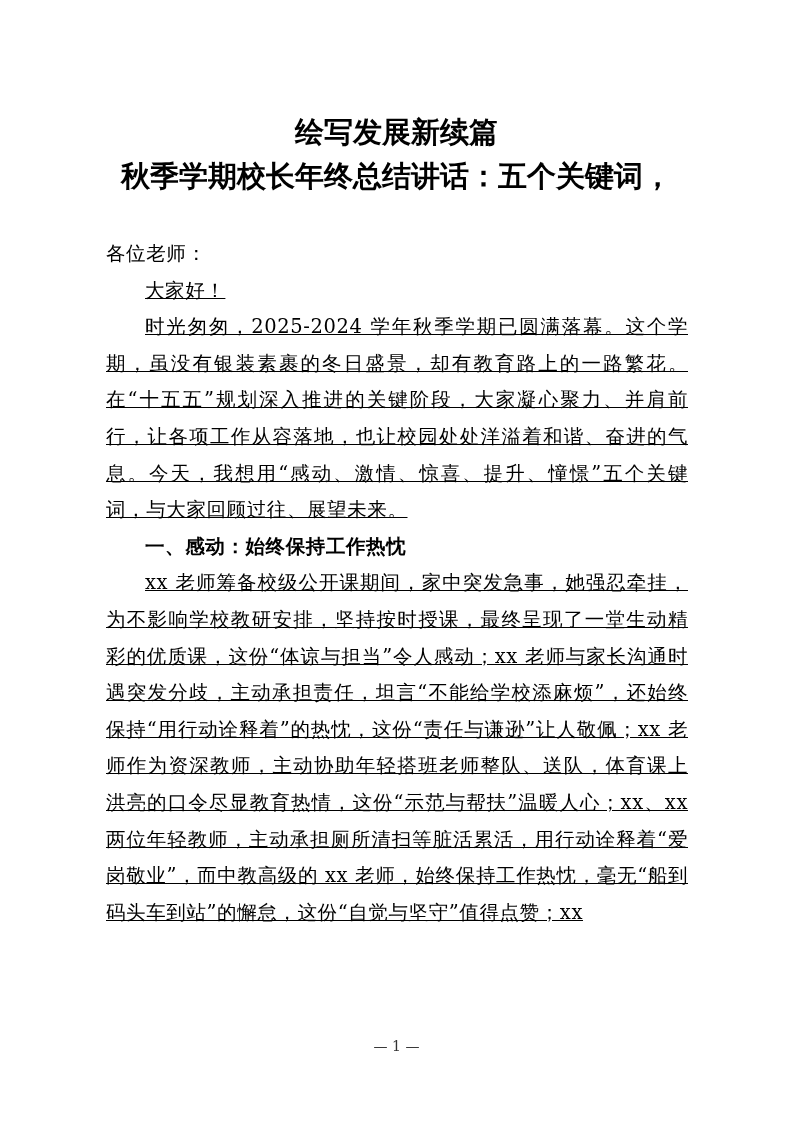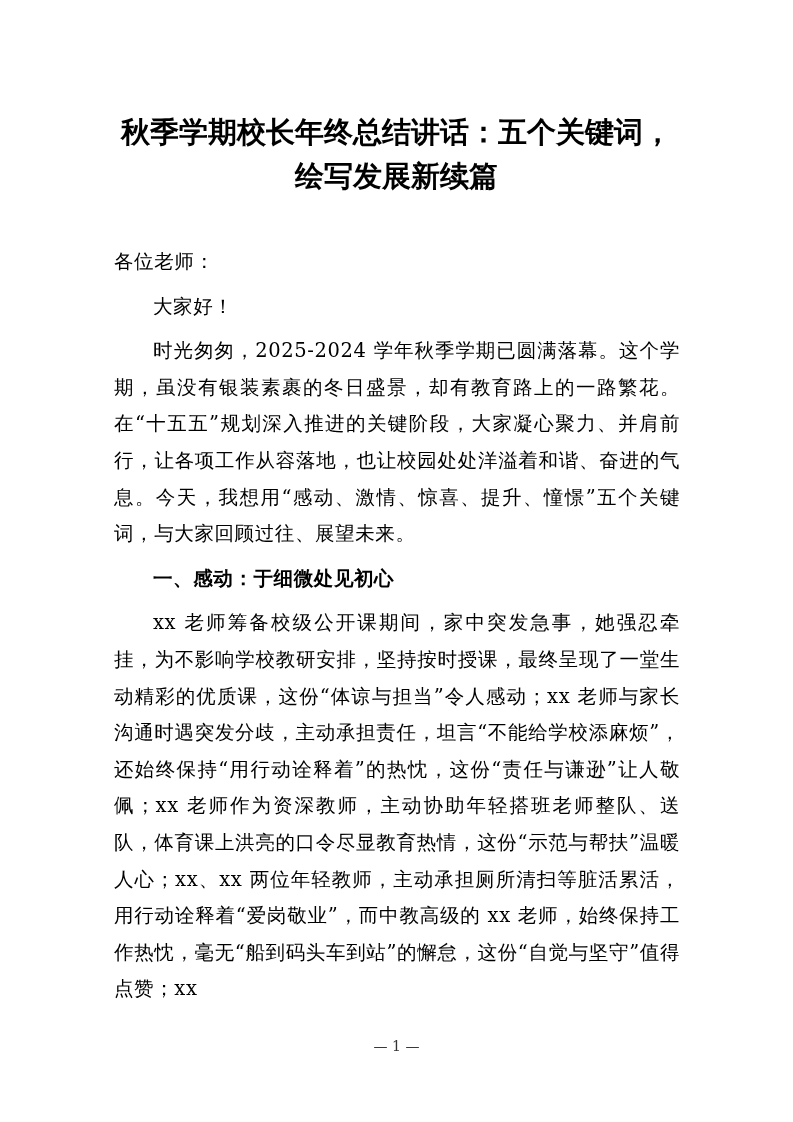--- a/index.html
+++ b/index.html
@@ -7,37 +7,37 @@
   .title {
     position: absolute; left: 90px; width: 613px; top: 110px;
     text-align: center; font-family: "DejaVu Sans", sans-serif; font-weight: bold;
     font-size: 29px; line-height: 44px; letter-spacing: 0px;
   }
   .body {
     position: absolute; left: 106px; width: 582px; top: 236px;
     font-family: "DejaVu Serif", serif; font-size: 19.5px; line-height: 36.6px;
     text-align: justify; letter-spacing: 0.6px;
   }
-  .body p { margin: 8px; }
-  .indent { text-indent: 2em; }
+  .body p { margin: 0; }
+  .indent { text-indent: 2em; text-decoration: underline; }
   .heading { font-family: "DejaVu Sans", sans-serif; font-weight: bold; text-indent: 2em; }
   .footer {
     position: absolute; left: 0; width: 793px; top: 1038px; text-align: center;
     font-family: "DejaVu Serif", serif; font-size: 14px; color: #333;
   }
 </style>
 </head>
 <body>
 
 <div class="title">
+  <div>绘写发展新续篇</div>
   <div>秋季学期校长年终总结讲话：五个关键词，</div>
-  <div>绘写发展新续篇</div>
 </div>
 
 <div class="body">
   <p>各位老师：</p>
   <p class="indent">大家好！</p>
   <p class="indent">时光匆匆，2025-2024 学年秋季学期已圆满落幕。这个学期，虽没有银装素裹的冬日盛景，却有教育路上的一路繁花。在“十五五”规划深入推进的关键阶段，大家凝心聚力、并肩前行，让各项工作从容落地，也让校园处处洋溢着和谐、奋进的气息。今天，我想用“感动、激情、惊喜、提升、憧憬”五个关键词，与大家回顾过往、展望未来。</p>
-  <p class="heading">一、感动：于细微处见初心</p>
+  <p class="heading">一、感动：始终保持工作热忱</p>
   <p class="indent">xx 老师筹备校级公开课期间，家中突发急事，她强忍牵挂，为不影响学校教研安排，坚持按时授课，最终呈现了一堂生动精彩的优质课，这份“体谅与担当”令人感动；xx 老师与家长沟通时遇突发分歧，主动承担责任，坦言“不能给学校添麻烦”，还始终保持“用行动诠释着”的热忱，这份“责任与谦逊”让人敬佩；xx 老师作为资深教师，主动协助年轻搭班老师整队、送队，体育课上洪亮的口令尽显教育热情，这份“示范与帮扶”温暖人心；xx、xx 两位年轻教师，主动承担厕所清扫等脏活累活，用行动诠释着“爱岗敬业”，而中教高级的 xx 老师，始终保持工作热忱，毫无“船到码头车到站”的懈怠，这份“自觉与坚守”值得点赞；xx</p>
 </div>
 
 <div class="footer">— 1 —</div>
 
 </body></html>

